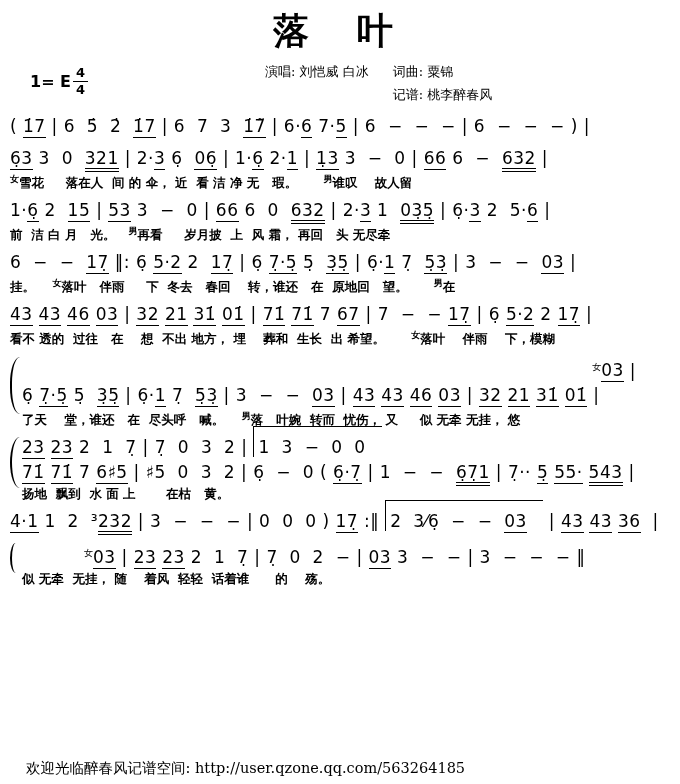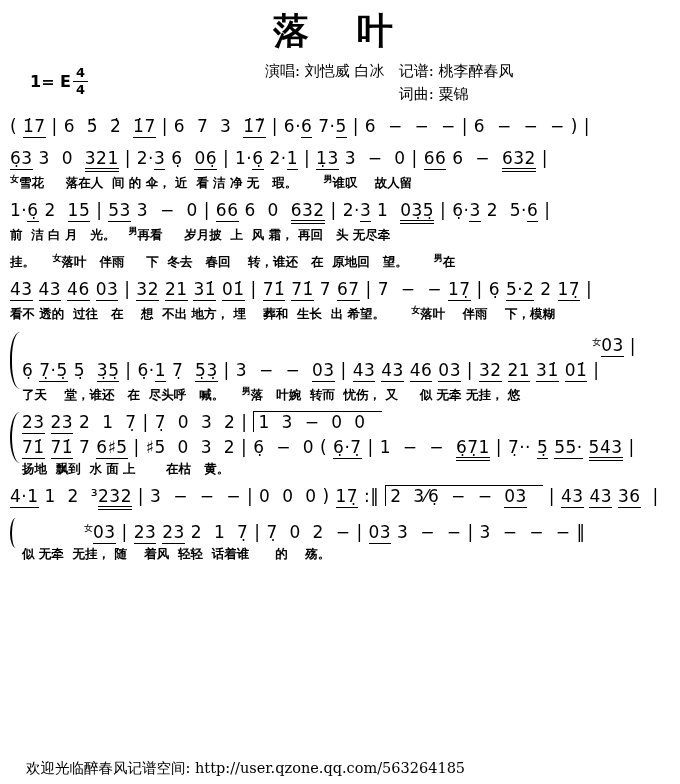--- a/index.html
+++ b/index.html
@@ -10,33 +10,33 @@
   .title { text-align:center; font-family:"DejaVu Serif", serif; font-weight:bold;
            font-size:36px; line-height:40px; letter-spacing:6px; margin-top:2px; }
 
   .meta { display:flex; align-items:flex-start; margin-top:10px; }
   .keysig { flex:0 0 190px; display:flex; align-items:center; gap:2px;
             font-weight:bold; font-size:16px; padding-left:20px; margin-top:6px; }
   .frac { display:inline-flex; flex-direction:column; align-items:center;
           font-weight:bold; font-size:13px; line-height:1.05; }
   .frac .num { border-bottom:1.5px solid #000; padding:0 3px 1px 3px; }
   .frac .den { padding-top:1px; }
-  .credits { display:flex; gap:14px; margin-left:65px; font-family:"DejaVu Serif", serif; font-size:15px; }
+  .credits { display:flex; gap:24px; margin-left:65px; font-family:"DejaVu Serif", serif; font-size:13px; }
   .credits .row { line-height:23px; white-space:pre; }
 
   .score { margin-top:8px; }
   .sys { margin-top:7px; }
   .notes { font-weight:normal; font-size:17px; line-height:25px; white-space:pre;
            letter-spacing:0.5px; font-family:"DejaVu Sans", sans-serif; }
   .lyr { font-weight:bold; font-size:12.5px; line-height:17px; white-space:pre;
          font-family:"DejaVu Sans", sans-serif; }
   .u  { border-bottom:1.6px solid #000; padding-bottom:1px; }
   .uu { border-bottom:4px double #000; }
   .vm { font-size:9px; vertical-align:super; letter-spacing:0; }
-  .volta { border-top:1.5px solid #000; border-left:1.5px solid #000; padding:0 16px 0 4px;text-align:right; }
+  .volta { border-top:1.5px solid #000; border-left:1.5px solid #000; padding:10px 16px 0 4px;text-align:right; }
 
   .duet { position:relative; padding-left:12px; }
   .duet::before { content:""; position:absolute; left:0; top:2px; bottom:14px; width:9px;
                   border-left:2.5px solid #000; border-radius:10px 0 0 10px / 26px 0 0 26px; }
   .upper.alignr { text-align:right; padding-right:26px; }
   .upper.ind { padding-left:62px; }
 
   .footer { position:absolute; left:18px; bottom:6px; font-family:"DejaVu Serif", serif;
             font-size:14.5px; white-space:pre;margin-left:8px; }
 </style>
@@ -51,22 +51,22 @@
     <div class="keysig">
       <span>1= E</span>
       <span class="frac">
         <span class="num">4</span>
         <span class="den">4</span>
       </span>
     </div>
     <div class="credits">
       <div class="row"><span>演唱:</span> <span>刘恺威 白冰</span></div>
       <div>
+        <div class="row"><span>词曲:</span> <span>粟锦</span></div>
         <div class="row"><span>记谱:</span> <span>桃李醉春风</span></div>
-        <div class="row"><span>词曲:</span> <span>粟锦</span></div>
       </div>
     </div>
   </div>
 
   <div class="score">
 
     <div class="sys">
       <div class="notes fmt">( <span class="u">1̇7</span> | 6  5̇  2̇  <span class="u">1̇7</span> | 6  7  3  <span class="u">1̇7̃</span> | 6·<span class="u">6</span> 7·<span class="u">5</span> | 6  −  −  − | 6  −  −  − ) |</div>
     </div>
 
@@ -75,20 +75,21 @@
       <div class="lyr fmt"><span class="vm">女</span>雪花     落在人  间 的 伞， 近  看 洁 净 无   瑕。      <span class="vm">男</span>谁叹    故人留</div>
     </div>
 
 
     <div class="sys">
       <div class="notes fmt">1·<span class="u">6̣</span> 2  <span class="u">15</span> | <span class="u">53</span> 3  −  0 | <span class="u">66</span> 6  0  <span class="uu">632</span> | 2·<span class="u">3</span> 1  <span class="uu">03̣5̣</span> | 6̣·<span class="u">3</span> 2  5·<span class="u">6</span> |</div>
       <div class="lyr fmt">前  洁 白 月   光。   <span class="vm">男</span>再看     岁月披  上  风 霜， 再回   头 无尽牵</div>
     </div>
 
     <div class="sys">
+      <div class="notes fmt">6  −  −  <span class="u">17̣</span> ‖: 6̣ <span class="u">5·2</span> 2  <span class="u">17̣</span> | 6̣ <span class="u">7̣·5̣</span> 5̣  <span class="u">3̣5̣</span> | 6̣·<span class="u">1</span> 7̣  <span class="u">5̣3̣</span> | 3  −  −  <span class="u">03</span> |</div>
       <div class="lyr fmt">挂。    <span class="vm">女</span>落叶   伴雨     下  冬去   春回    转，谁还   在  原地回   望。      <span class="vm">男</span>在</div>
     </div>
 
     <div class="sys">
       <div class="notes fmt"><span class="u">43</span> <span class="u">43</span> <span class="u">46</span> <span class="u">03</span> | <span class="u">32</span> <span class="u">21</span> <span class="u">31̇</span> <span class="u">01̇</span> | <span class="u">71̇</span> <span class="u">71̇</span> 7 <span class="u">67</span> | 7  −  − <span class="u">17̣</span> | 6̣ <span class="u">5·2</span> 2 <span class="u">17̣</span> |</div>
       <div class="lyr fmt">看不 透的  过往   在    想  不出 地方， 埋    葬和  生长  出 希望。      <span class="vm">女</span>落叶    伴雨    下，模糊</div>
     </div>
 
     <div class="sys duet">
       <div class="notes fmt upper alignr"><span class="vm">女</span><span class="u">03</span> |</div>

